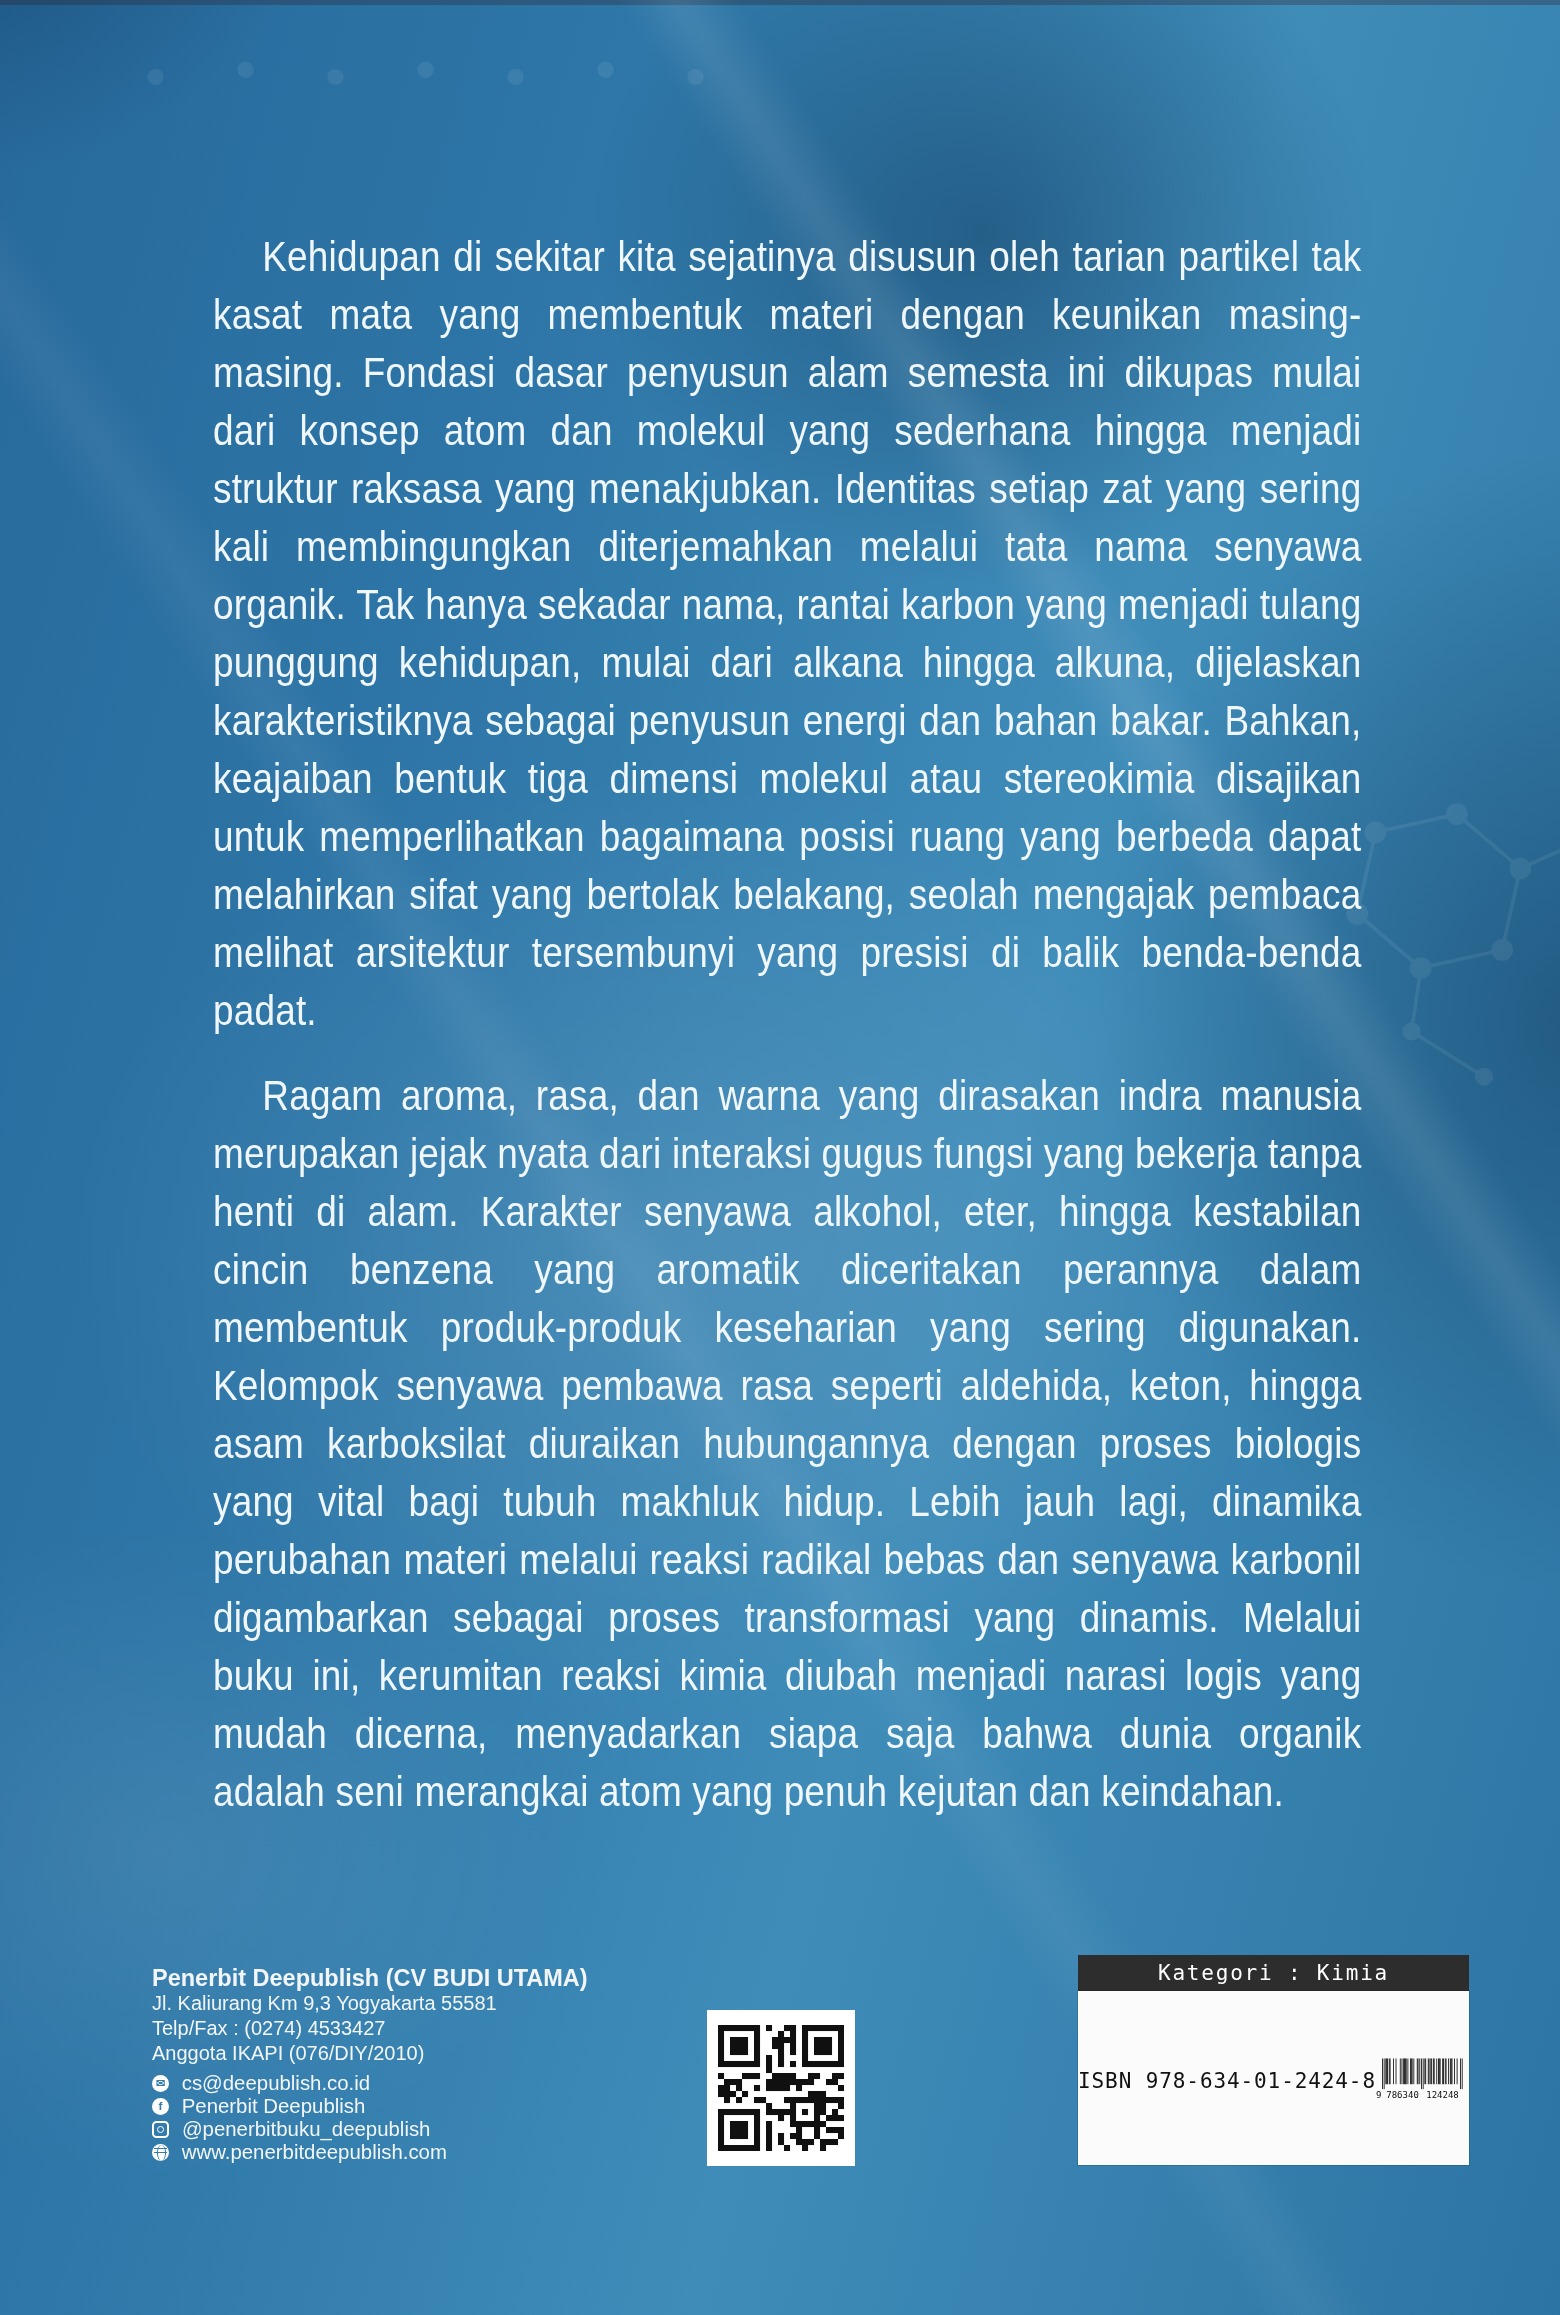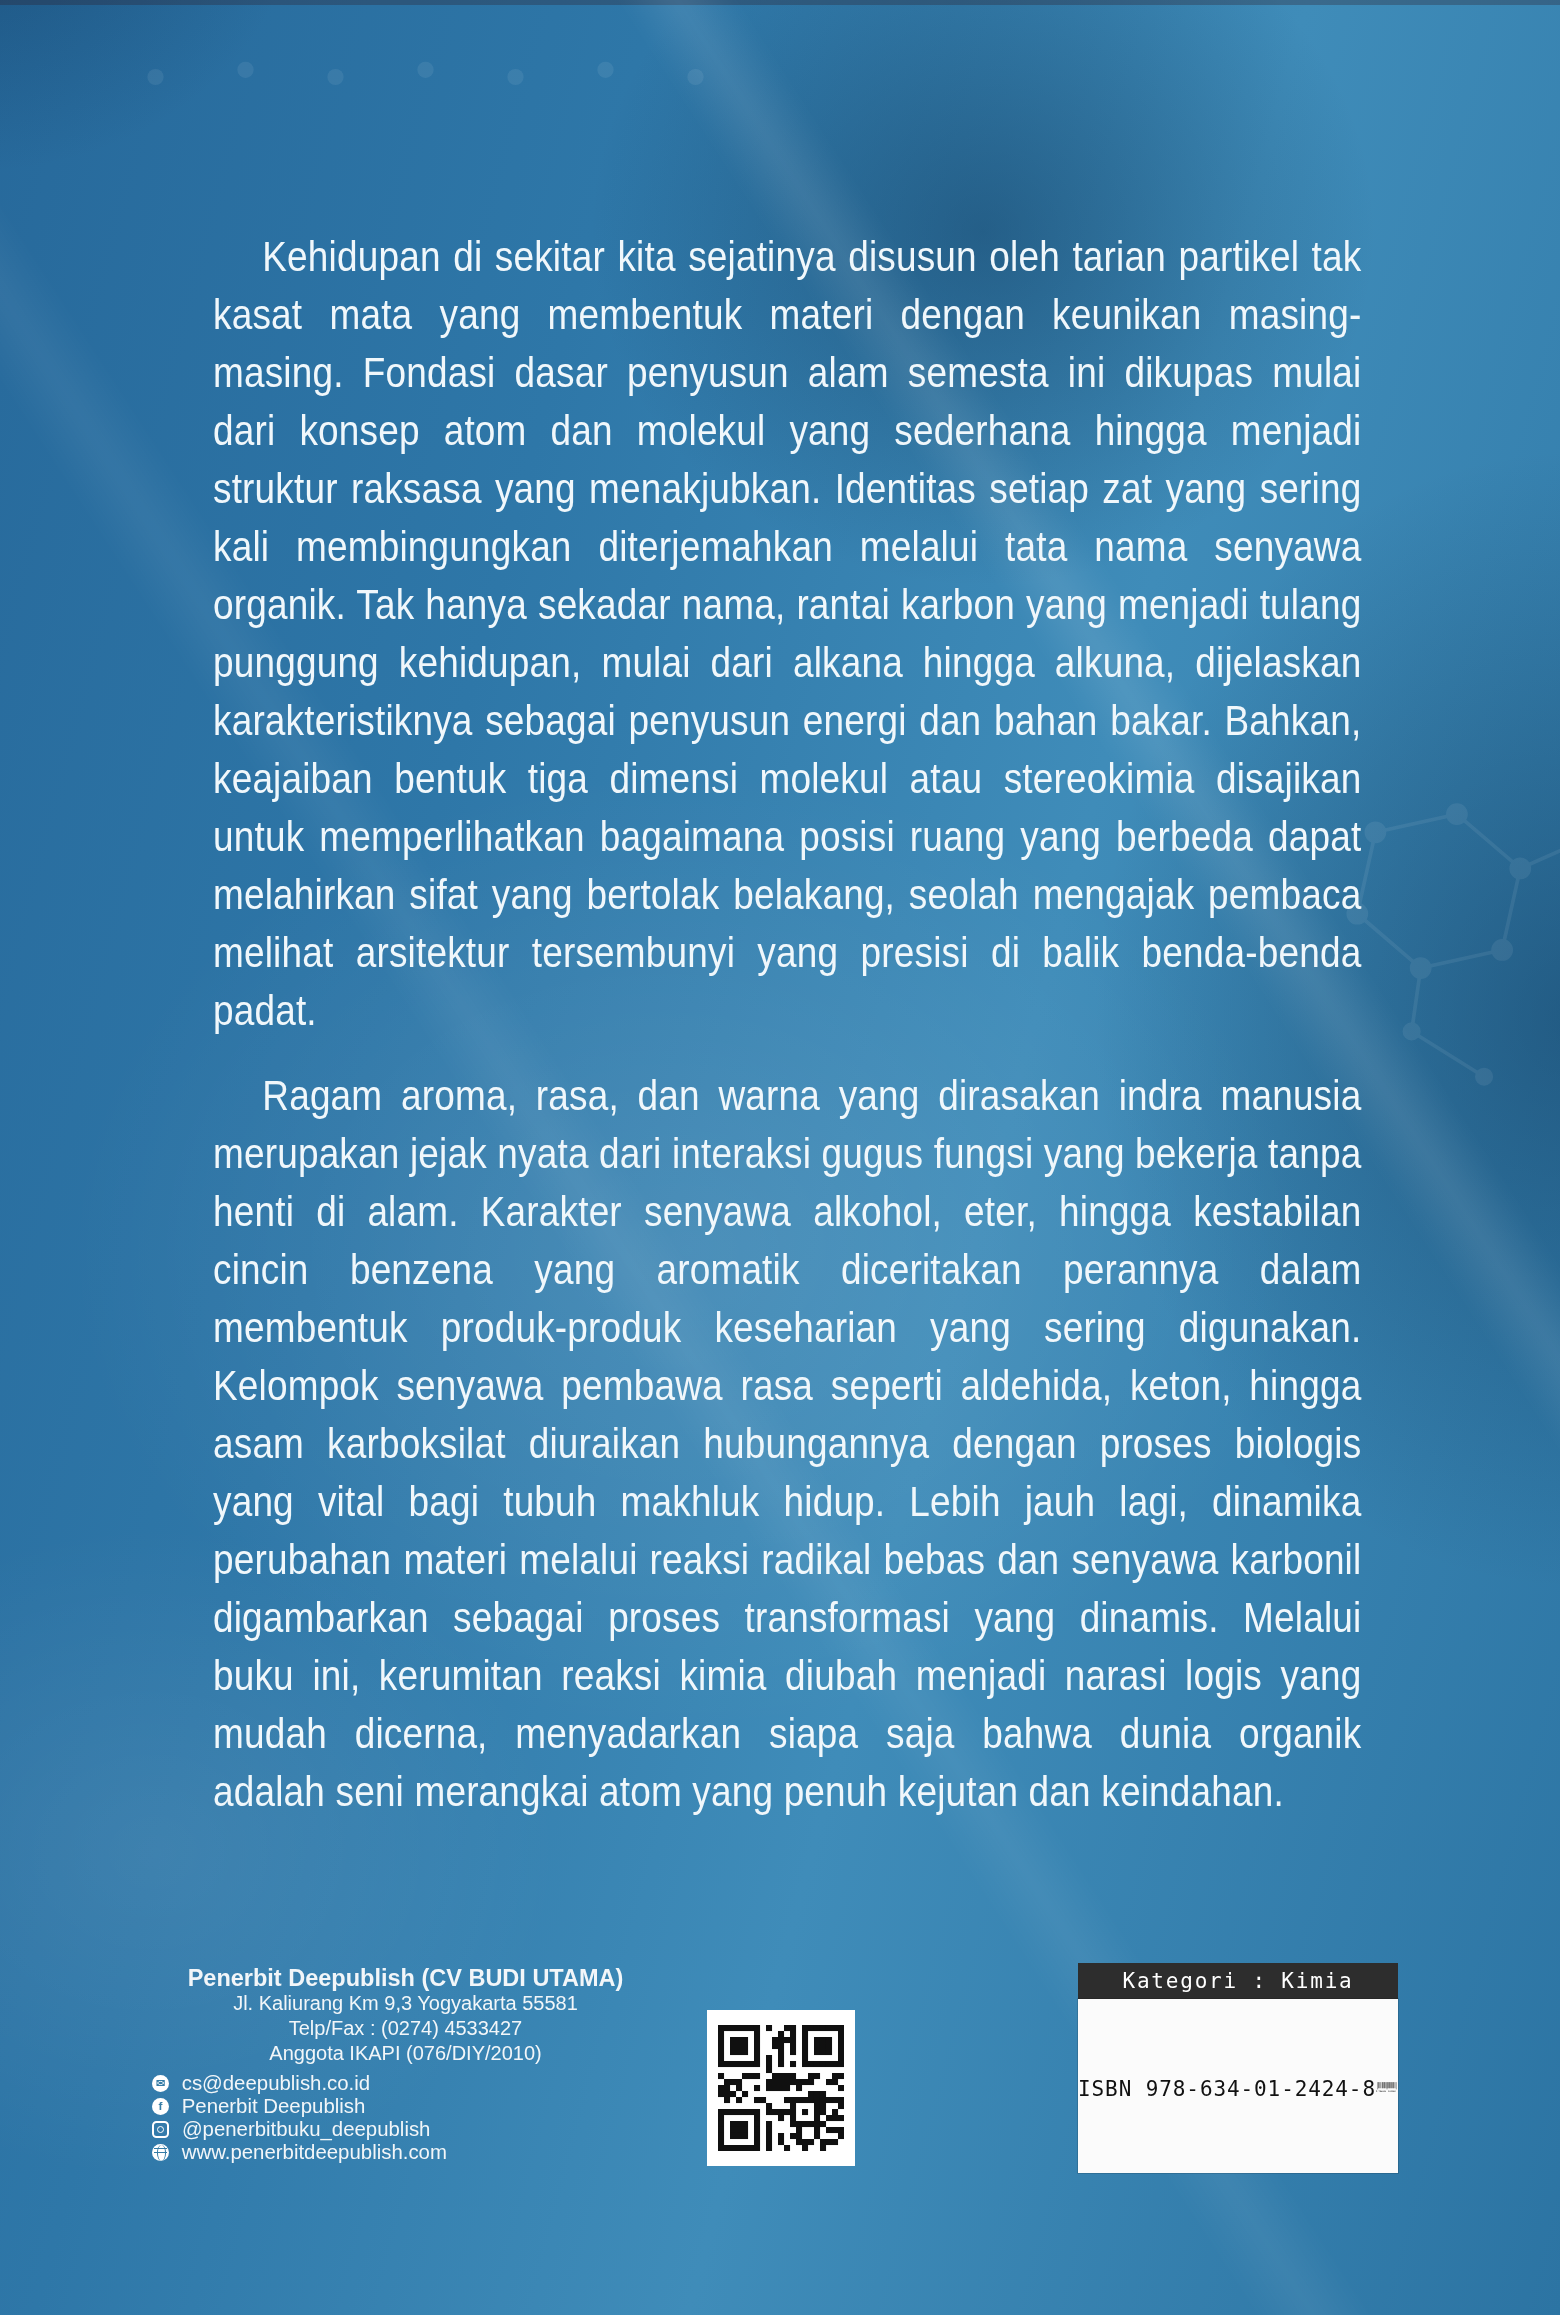--- a/index.html
+++ b/index.html
@@ -23,40 +23,40 @@
 
   
   .synopsis{position:absolute;left:213px;top:228px;width:1305px;
     transform:scaleX(.88);transform-origin:top left;
     color:#f0f7fb;font-size:42px;line-height:58px;text-align:justify;
     letter-spacing:0.2px;}
   .synopsis p{margin:0;text-indent:56px;}
   .synopsis p + p{margin-top:27px;}
 
   
-  .publisher{position:absolute;left:152px;top:1965px;width:507px;color:#f2f6f9;text-align:center;}
+  .publisher{position:absolute;left:152px;top:1965px;width:507px;color:#f2f6f9;}
   .pub-name{font-weight:bold;font-size:23.5px;line-height:26px;}
   .pub-line{font-size:20px;line-height:25px;}
   .contacts{margin-top:6.3px;}
   .contact{display:flex;align-items:center;height:23px;font-size:20.4px;}
   .cicon{width:17px;height:17px;border-radius:50%;background:#fff;color:#357ca6;
     display:flex;align-items:center;justify-content:center;margin-right:12.7px;
     font-size:11.8px;line-height:1;flex:0 0 17px;font-weight:bold;}
   .cicon.insta{background:transparent;border:2px solid #fff;border-radius:4.5px;
     width:13.2px;height:13.2px;flex-basis:13.2px;position:relative;}
   .cicon.insta::after{content:"";width:5.4px;height:5.4px;border:1.8px solid #fff;border-radius:50%;}
   .cicon.globe{position:relative;overflow:hidden;}
   .cicon.globe::before{content:"";position:absolute;left:1.8px;top:4.1px;width:13.6px;height:2.7px;
     border-top:1.8px solid #357ca6;border-bottom:1.8px solid #357ca6;}
   .cicon.globe::after{content:"";position:absolute;left:5px;top:0.9px;width:7.2px;height:15.4px;
     border-left:1.8px solid #357ca6;border-right:1.8px solid #357ca6;border-radius:50%;}
   .envelope{font-size:11px;}
 
   
-  .isbn-block{position:absolute;left:1078px;top:1955px;width:320px;margin-top:8px;}
+  .isbn-block{position:absolute;left:1078px;top:1955px;width:391px;}
   .kategori-bar{height:36px;background:#2d2d2d;display:flex;align-items:center;justify-content:center;
     color:#fff;font-family:"DejaVu Sans Mono",monospace;font-size:21px;letter-spacing:1.8px;}
   .barcode-box{height:174px;background:#fbfbfb;display:flex;flex-direction:row;align-items:center;
     box-shadow:0 0 0 0.9px rgba(0,0,0,.15);}
   .isbn-text{margin-top:6.3px;color:#111;font-family:"DejaVu Sans Mono",monospace;
     font-size:21px;letter-spacing:0.9px;white-space:nowrap;}
   .barcode-svg{margin-top:2.7px;}
 
   
   .qr-box{position:absolute;left:707px;top:2010px;width:148px;height:156px;background:#fff;

